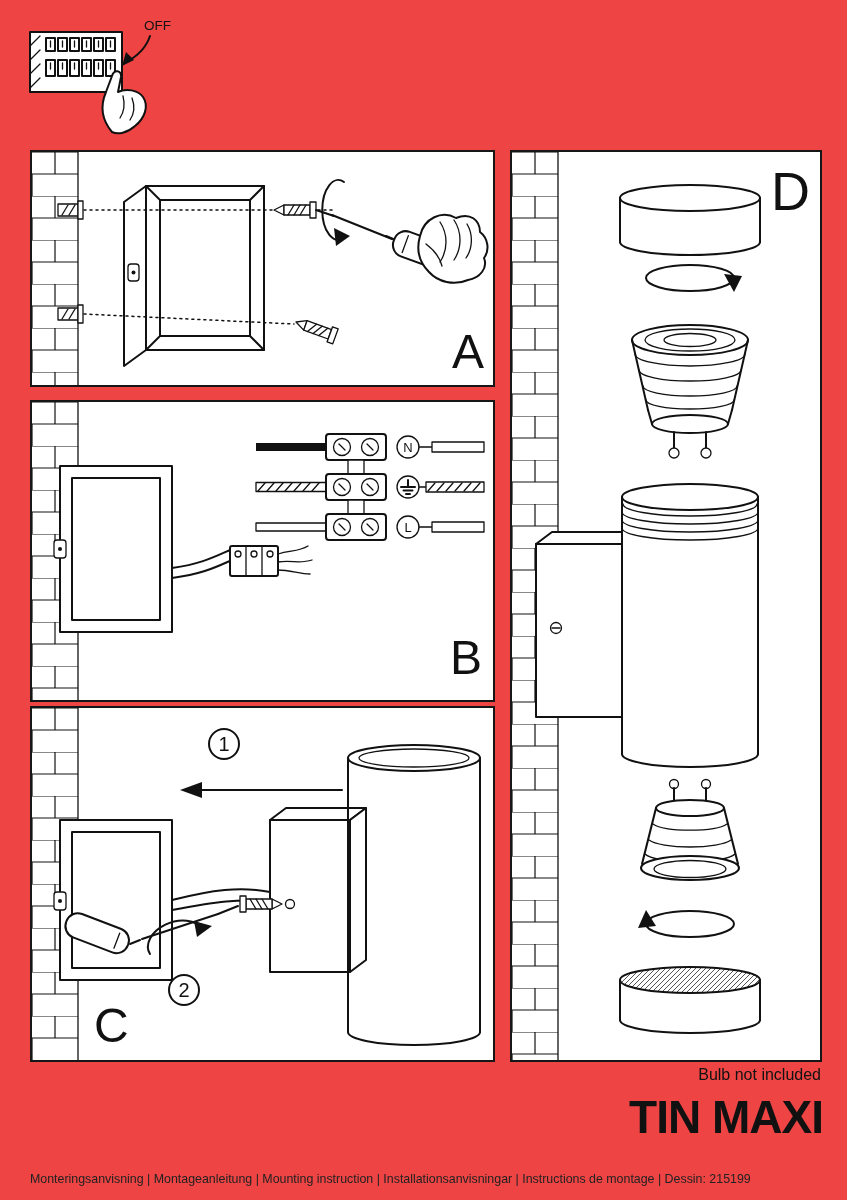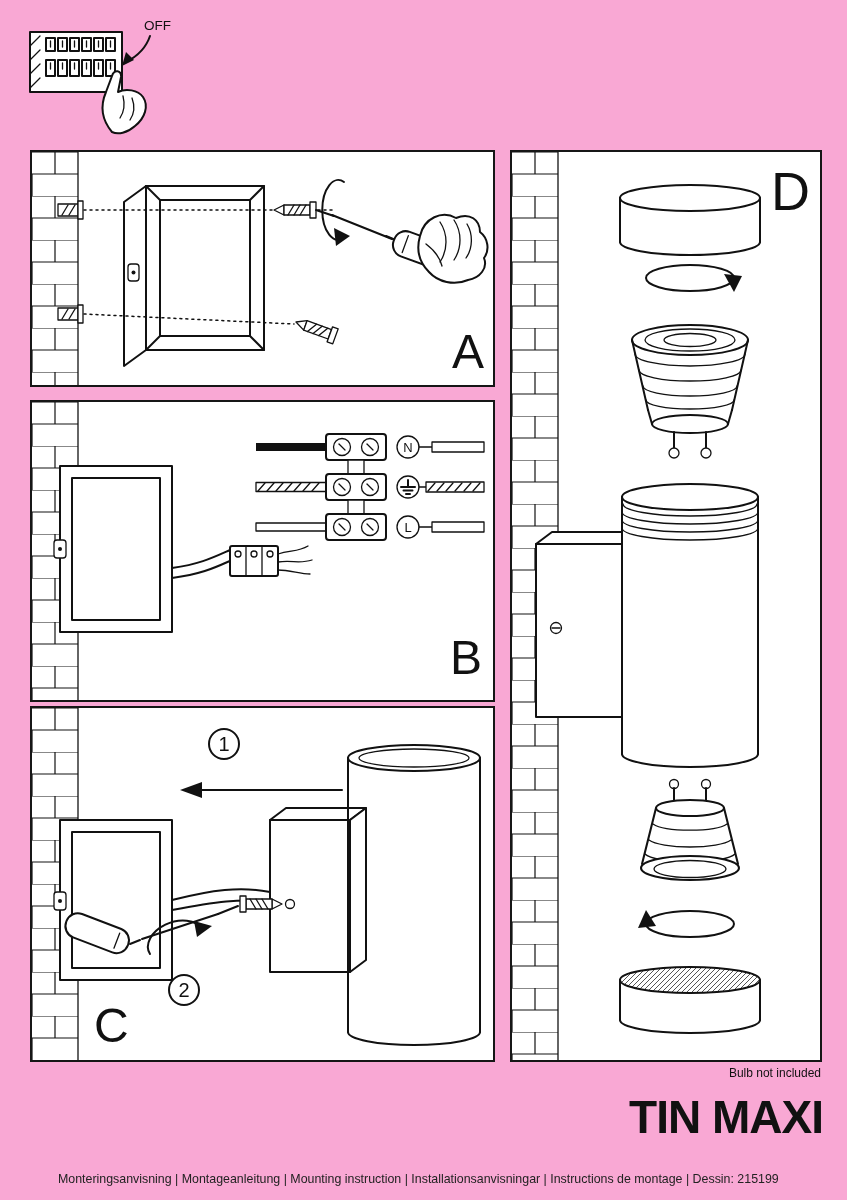--- a/index.html
+++ b/index.html
@@ -1,27 +1,27 @@
 <!DOCTYPE html>
 <html><head>
 <meta charset="utf-8">
 <style>
   body{margin:0;background:#fff;}
-  .page{position:relative;width:847px;height:1200px;background:#f9a8d4;overflow:hidden;
+  .page{position:relative;width:847px;height:1200px;background:#ef4444;overflow:hidden;
         font-family:"Liberation Sans",sans-serif;color:#111;}
   .panel{position:absolute;border:2px solid #161616;background:#fff;box-sizing:border-box;}
   .panel svg{display:block;width:100%;height:100%;}
   .power{position:absolute;top:14px;left:26px;width:170px;height:125px;}
   .power svg{display:block;width:100%;height:100%;}
   .logo{position:absolute;top:24px;right:26px;font-weight:bold;font-size:56px;
         letter-spacing:-2.5px;color:#0b0b0b;line-height:1;}
   .logo .reg{font-size:17px;vertical-align:top;position:relative;top:2px;letter-spacing:0;}
-  .bulb-note{position:absolute;top:1066px;right:26px;font-size:12px;}
+  .bulb-note{position:absolute;top:1066px;right:26px;font-size:16px;}
   .product{position:absolute;top:1090px;right:24px;font-size:46px;font-weight:bold;letter-spacing:-1px;}
-  .footer{position:absolute;top:1172px;left:30px;font-size:12.4px;white-space:nowrap;color:#222;margin-left:28px;}
+  .footer{position:absolute;top:1172px;left:30px;font-size:12.4px;white-space:nowrap;color:#222;}
   svg text{font-family:"Liberation Sans",sans-serif;fill:#111;}
   .letter{font-size:48px;}
   .letter-d{font-size:54px;}
   .stepnum{font-size:20px;text-anchor:middle;}
   .termlbl{font-size:13px;text-anchor:middle;}
   .s{stroke:#111;stroke-width:2;fill:none;stroke-linecap:round;stroke-linejoin:round;}
   .sf{stroke:#111;stroke-width:2;fill:#fff;stroke-linejoin:round;}
   .sb{fill:#111;stroke:none;}
   .thin{stroke-width:1.3;}
   .dash{stroke-dasharray:2 4;stroke-width:1.5;}

